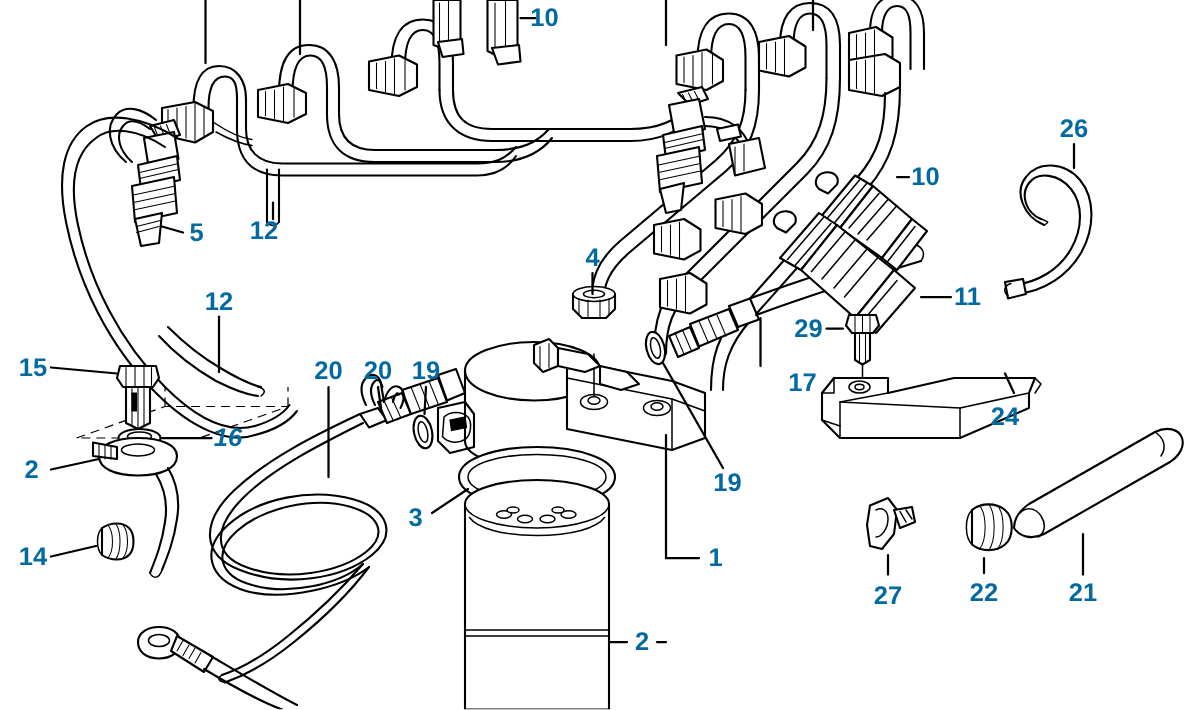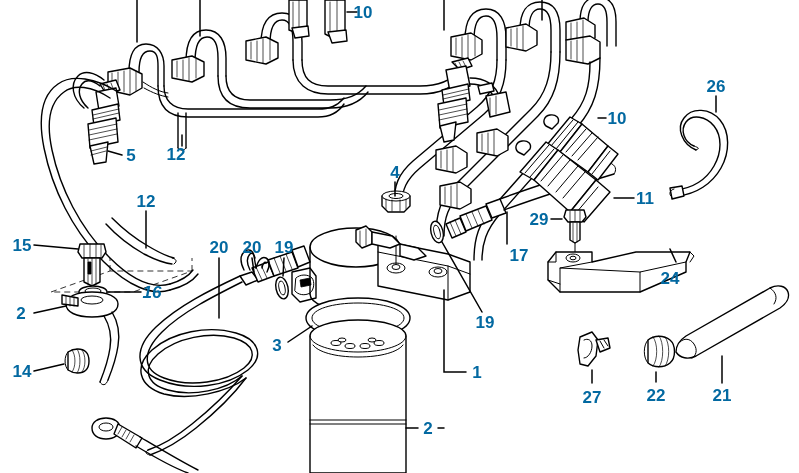--- a/index.html
+++ b/index.html
@@ -494,21 +494,21 @@
   <div class="callout" style="left:716px;  top:86px;">26</div>
   <div class="callout" style="left:617px;  top:118px;">10</div>
   <div class="callout" style="left:645px;  top:198px;">11</div>
   <div class="callout" style="left:395px;  top:172px;">4</div>
   <div class="callout" style="left:539px;  top:219px;">29</div>
   <div class="callout" style="left:670px;  top:239px;margin-top:39px;">24</div>
   <div class="callout" style="left:22px;   top:245px;">15</div>
   <div class="callout" style="left:219px;  top:247px;">20</div>
   <div class="callout" style="left:252px;  top:247px;">20</div>
   <div class="callout" style="left:284px;  top:247px;">19</div>
-  <div class="callout" style="left:519px;  top:255px;">17</div>
+  <div class="callout" style="left:535px;  top:255px;">17</div>
   <div class="callout" style="left:152px;  top:292px;font-style:italic;">16</div>
   <div class="callout" style="left:21px;   top:313px;">2</div>
   <div class="callout" style="left:277px;  top:345px;">3</div>
   <div class="callout" style="left:485px;  top:322px;">19</div>
   <div class="callout" style="left:22px;   top:371px;">14</div>
   <div class="callout" style="left:477px;  top:372px;">1</div>
   <div class="callout" style="left:428px;  top:428px;">2</div>
   <div class="callout" style="left:592px;  top:397px;">27</div>
   <div class="callout" style="left:656px;  top:395px;">22</div>
   <div class="callout" style="left:722px;  top:395px;">21</div>

